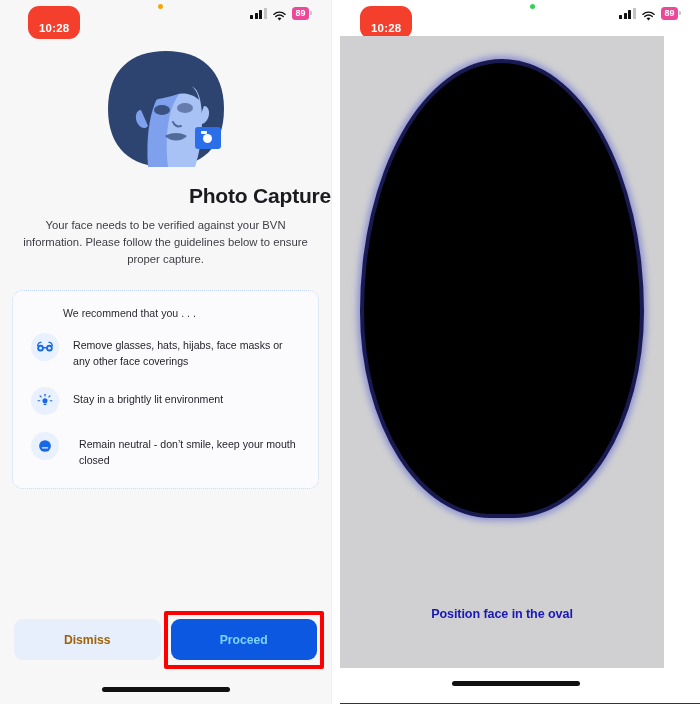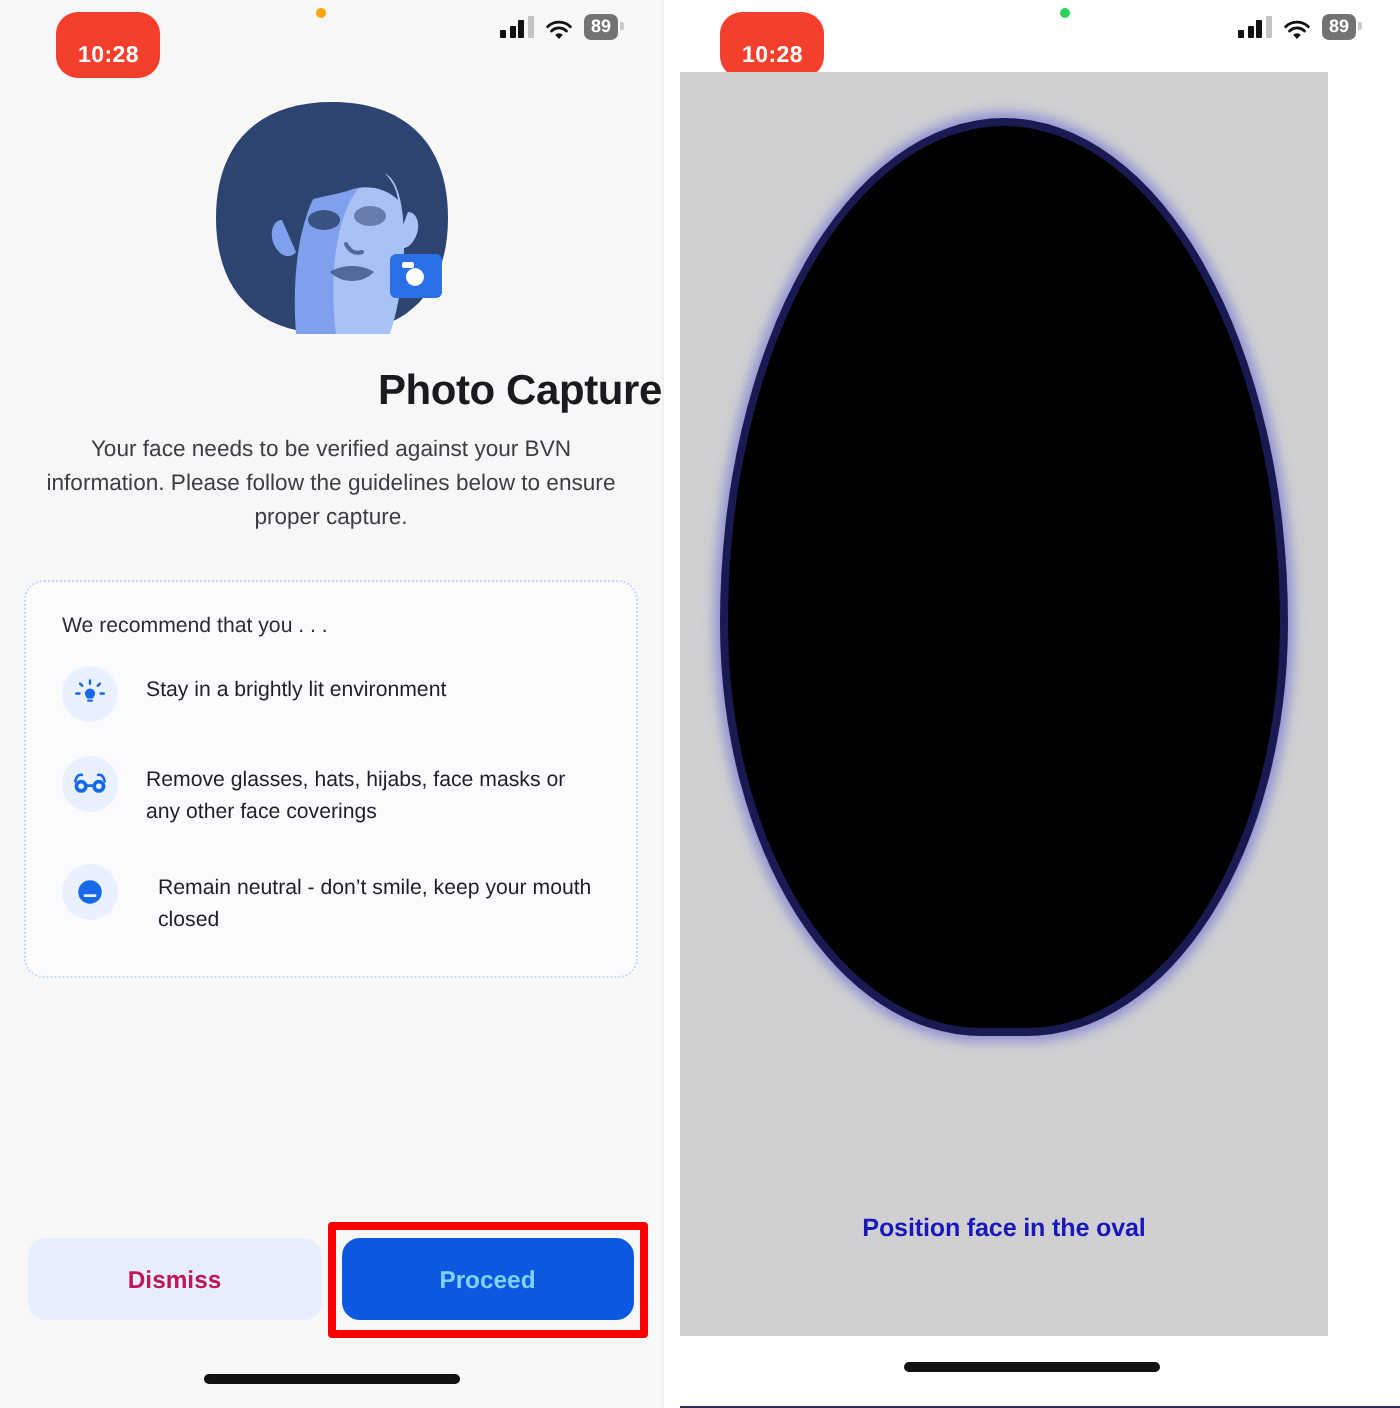--- a/index.html
+++ b/index.html
@@ -34,21 +34,21 @@
   }
   .priv-dot { position: absolute; border-radius: 50%; width: 5px; height: 5px; }
   .signal { display: flex; align-items: flex-end; gap: 1.5px; height: 11px; }
   .signal i { display:block; width: 3px; background: #111; border-radius: .5px; }
   .signal i:nth-child(1){ height: 4px; }
   .signal i:nth-child(2){ height: 6px; }
   .signal i:nth-child(3){ height: 8.5px; }
   .signal i:nth-child(4){ height: 11px; background:#c3c3c5; }
   .wifi { width: 15px; height: 11px; position: relative; }
   .battery {
-    position: relative; background: #737373; color: #fff;
+    position: relative; background: #ec4899; color: #fff;
     font-size: 9px; font-weight: bold; border-radius: 3.5px;
     padding: 1.5px 3.5px 2px 3.5px; line-height: 1;
   }
   .battery::after {
     content:""; position:absolute; right:-3px; top:4px;
     width:2px; height:4px; background:#c9c9cb; border-radius:0 1px 1px 0;
   }
 
   
   .hero { width: 100%; display:flex; justify-content:center; margin-top: 18px; }
@@ -76,21 +76,21 @@
   }
 
   .card {
     margin: 22px 12px 0 12px;
     border: 1.3px dotted #c3d6f5;
     border-radius: 10px;
     background: #fbfbfd;
     padding: 16px 14px 18px 14px;
   }
   .card-head {
-    font-size: 10.6px; color: #2c2c33; margin-bottom: 14px; padding-left: 4px;
+    font-size: 10.6px; color: #2c2c33; margin-bottom: 14px; padding-left: 4px; margin-left: 32px;
   }
   .tip { display: flex; align-items: flex-start; gap: 14px; margin-bottom: 17px; padding-left: 4px;}
   .tip:last-child { margin-bottom: 2px; gap: 20px; }
   .tip-ico {
     flex: 0 0 28px; width: 28px; height: 28px; border-radius: 50%;
     background: #e9f0fe; display:flex; align-items:center; justify-content:center;
   }
   .tip-txt {
     font-size: 10.6px; color: #1f1f26; line-height: 1.55; padding-top: 4px;
     max-width: 218px;
@@ -99,21 +99,21 @@
   .footer {
     position: absolute; left: 0; bottom: 44px; width: 100%;
     display: flex; gap: 10px; padding: 0 14px;
   }
   .btn {
     flex: 1; height: 41px; border-radius: 9px; border: none;
     font-size: 12.2px; font-weight: bold; cursor: pointer;
     display:flex; align-items:center; justify-content:center;
     font-family: "Liberation Sans", sans-serif;
   }
-  .btn-dismiss { background: #e7effc; color: #be185d; }
+  .btn-dismiss { background: #e7effc; color: #a16207; }
   .btn-proceed { background: #0d58e0; color: #7dd3fc; text-align: center; }
   .proceed-slot { flex: 1; position: relative; display:flex; }
   .hl-box {
     position: absolute; left: -7px; top: -8px; right: -7px; bottom: -9px;
     border: 4px solid #ff0000; border-radius: 2px; pointer-events:none;
   }
 
   .home-ind {
     position: absolute; bottom: 12px; left: 50%; transform: translateX(-50%);
     width: 128px; height: 5px; border-radius: 3px; background: #111;
@@ -206,52 +206,52 @@
     </div>
 
     <div class="title">Photo Capture</div>
     <div class="subtitle">Your face needs to be verified against your BVN information. Please follow the guidelines below to ensure proper capture.</div>
 
     <div class="card">
       <div class="card-head">We recommend that you  . . .</div>
 
       <div class="tip">
         <span class="tip-ico">
+          <svg width="18" height="14" viewBox="0 0 22 14">
+            <circle cx="5.6" cy="8.4" r="4" fill="#1769e8"></circle>
+            <circle cx="16.4" cy="8.4" r="4" fill="#1769e8"></circle>
+            <circle cx="5.6" cy="8.4" r="1.7" fill="#e9f0fe"></circle>
+            <circle cx="16.4" cy="8.4" r="1.7" fill="#e9f0fe"></circle>
+            <path d="M9.6 8 h2.8" stroke="#1769e8" stroke-width="1.7" stroke-linecap="round"></path>
+            <path d="M2 5.4 C2.6 2 4.4 1 6 1.4" stroke="#1769e8" stroke-width="1.6" fill="none" stroke-linecap="round"></path>
+            <path d="M20 5.4 C19.4 2 17.6 1 16 1.4" stroke="#1769e8" stroke-width="1.6" fill="none" stroke-linecap="round"></path>
+          </svg>
+        </span>
+        <span class="tip-txt">Remove glasses, hats, hijabs, face masks or any other face coverings</span>
+      </div>
+
+      <div class="tip">
+        <span class="tip-ico">
           <svg width="16" height="16" viewBox="0 0 20 20">
             <path d="M10 6.5a3.2 3.2 0 0 1 3.2 3.2c0 1.5-1.2 2.1-1.2 3.1h-4c0-1-1.2-1.6-1.2-3.1A3.2 3.2 0 0 1 10 6.5Z" fill="#1769e8"></path>
             <rect x="8.2" y="13.4" width="3.6" height="1.5" rx=".7" fill="#1769e8"></rect>
             <g stroke="#1769e8" stroke-width="1.5" stroke-linecap="round">
               <path d="M10 1.6v2"></path>
                 <path d="M3.4 9.7h-2"></path>
                 <path d="M18.6 9.7h-2"></path>
               <path d="M5.2 4.9 3.8 3.5"></path>
                 <path d="M14.8 4.9l1.4-1.4"></path>
             </g>
           </svg>
         </span>
         <span class="tip-txt">Stay in a brightly lit environment</span>
       </div>
 
       <div class="tip">
         <span class="tip-ico">
-          <svg width="18" height="14" viewBox="0 0 22 14">
-            <circle cx="5.6" cy="8.4" r="4" fill="#1769e8"></circle>
-            <circle cx="16.4" cy="8.4" r="4" fill="#1769e8"></circle>
-            <circle cx="5.6" cy="8.4" r="1.7" fill="#e9f0fe"></circle>
-            <circle cx="16.4" cy="8.4" r="1.7" fill="#e9f0fe"></circle>
-            <path d="M9.6 8 h2.8" stroke="#1769e8" stroke-width="1.7" stroke-linecap="round"></path>
-            <path d="M2 5.4 C2.6 2 4.4 1 6 1.4" stroke="#1769e8" stroke-width="1.6" fill="none" stroke-linecap="round"></path>
-            <path d="M20 5.4 C19.4 2 17.6 1 16 1.4" stroke="#1769e8" stroke-width="1.6" fill="none" stroke-linecap="round"></path>
-          </svg>
-        </span>
-        <span class="tip-txt">Remove glasses, hats, hijabs, face masks or any other face coverings</span>
-      </div>
-
-      <div class="tip">
-        <span class="tip-ico">
           <svg width="16" height="16" viewBox="0 0 18 18">
             <circle cx="9" cy="9" r="6.6" fill="#1769e8"></circle>
             <rect x="5.4" y="10.3" width="7.2" height="1.5" rx=".7" fill="#e9f0fe"></rect>
           </svg>
         </span>
         <span class="tip-txt">Remain neutral - don’t smile, keep your mouth closed</span>
       </div>
     </div>
 
     <div class="footer">

